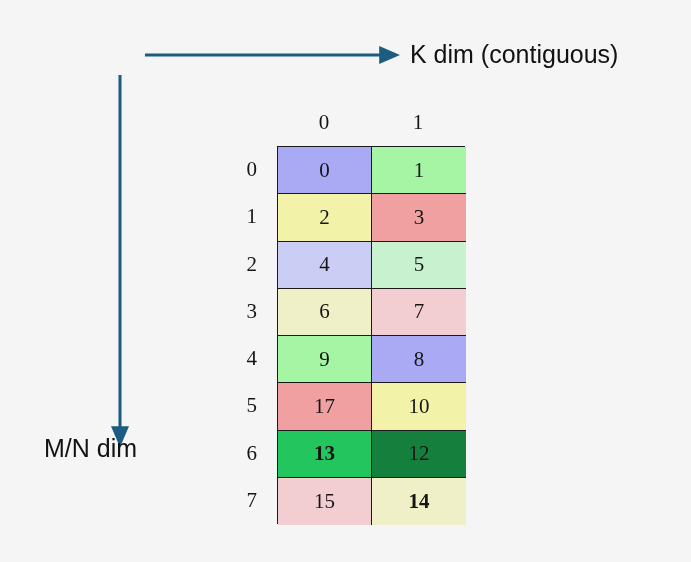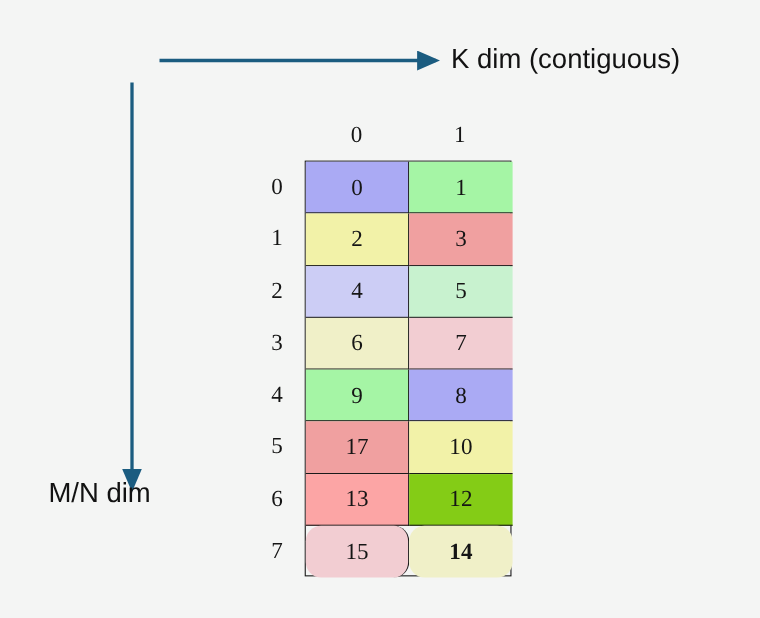--- a/index.html
+++ b/index.html
@@ -62,21 +62,21 @@
     border-bottom: 1.6px solid #1a1a1a;
     box-sizing: border-box;
     display: flex;
     align-items: center;
     justify-content: center;
     font-family: "Liberation Serif", serif;
     font-size: 21px;
     color: #151515;
   }
   .cell.last-col { border-right: none; }
-  .cell.last-row { border-bottom: none; border-radius: 14px; }
+  .cell.last-row { border-bottom: none; }
 
   
   .col-header {
     position: absolute;
     top: 110px;
     width: 94px;
     text-align: center;
     font-family: "Liberation Serif", serif;
     font-size: 21px;
     color: #151515;
@@ -143,19 +143,19 @@
       <div class="cell" style="background: rgb(242, 242, 168);">2</div>
       <div class="cell last-col" style="background: rgb(240, 160, 160);">3</div>
       <div class="cell" style="background: rgb(204, 205, 245);">4</div>
       <div class="cell last-col" style="background: rgb(200, 242, 207);">5</div>
       <div class="cell" style="background: rgb(240, 240, 200);">6</div>
       <div class="cell last-col" style="background: rgb(242, 205, 210);">7</div>
       <div class="cell" style="background: rgb(165, 245, 165);">9</div>
       <div class="cell last-col" style="background: rgb(170, 170, 244);">8</div>
       <div class="cell" style="background: rgb(240, 160, 160);">17</div>
       <div class="cell last-col" style="background: rgb(242, 242, 168);">10</div>
-      <div class="cell" style="background: #fca5a5;">13</div>
-      <div class="cell last-col" style="background: #84cc16;">12</div>
+      <div class="cell" style="background: #22c55e; font-weight: bold;">13</div>
+      <div class="cell last-col" style="background: #15803d;">12</div>
       <div class="cell last-row" style="background: rgb(242, 205, 210);">15</div>
       <div class="cell last-col last-row" style="background: rgb(240, 240, 200); font-weight: bold;">14</div>
     </div>
 
 </div>
 
 </body></html>

